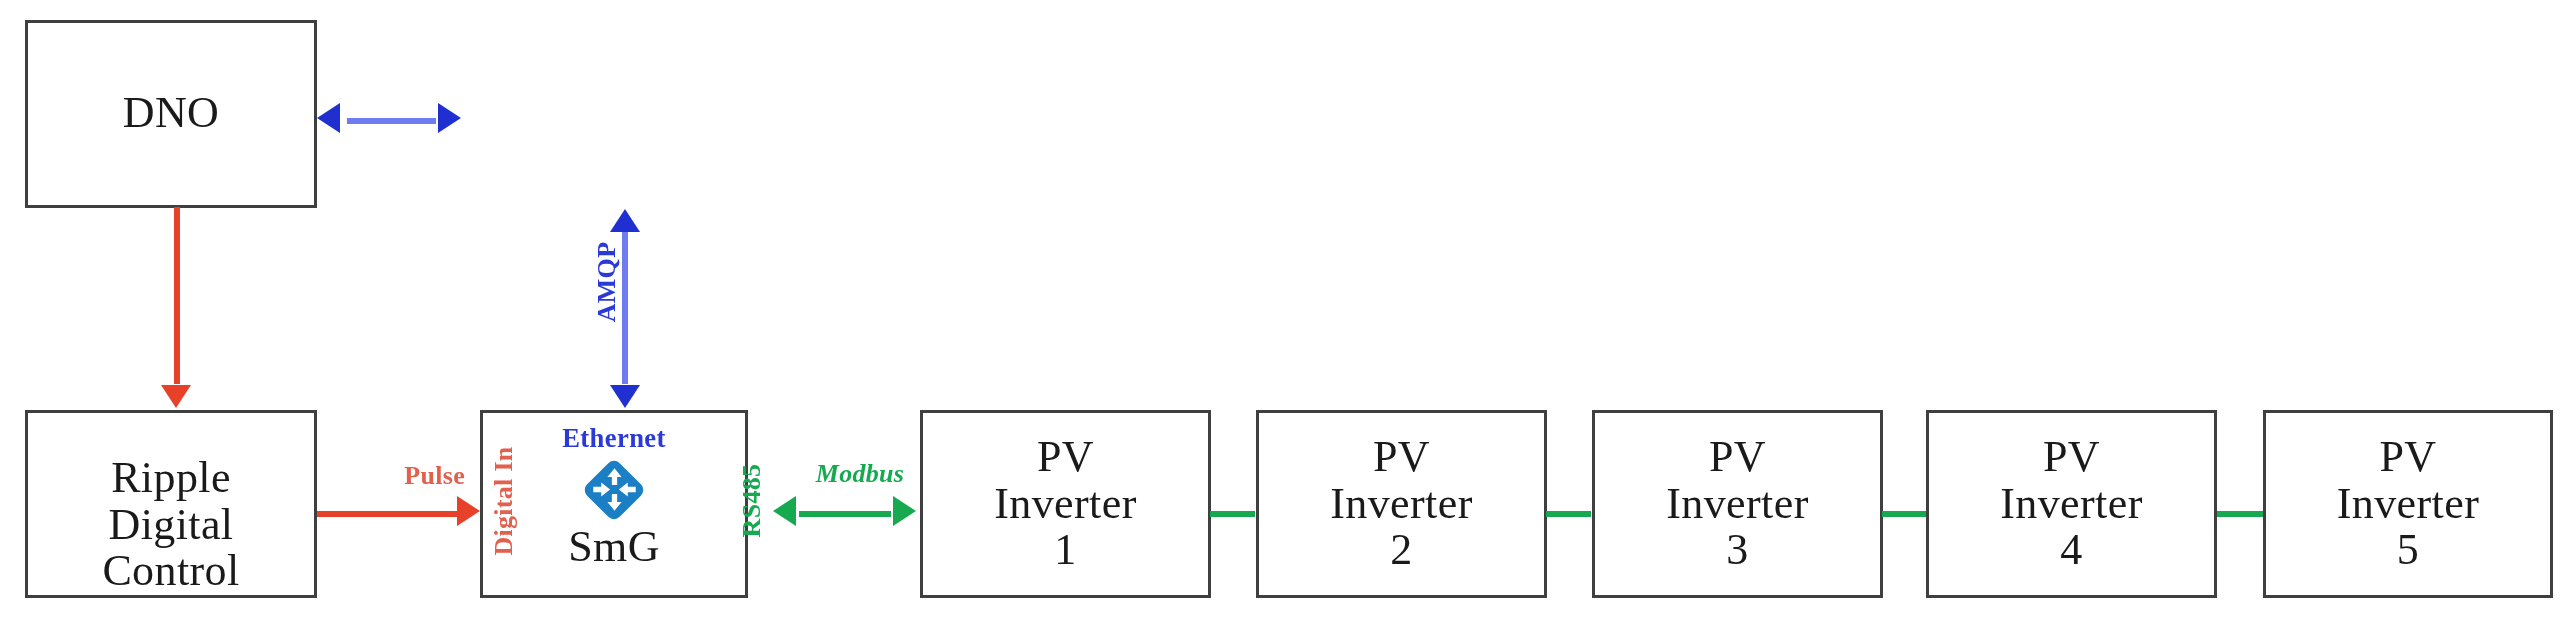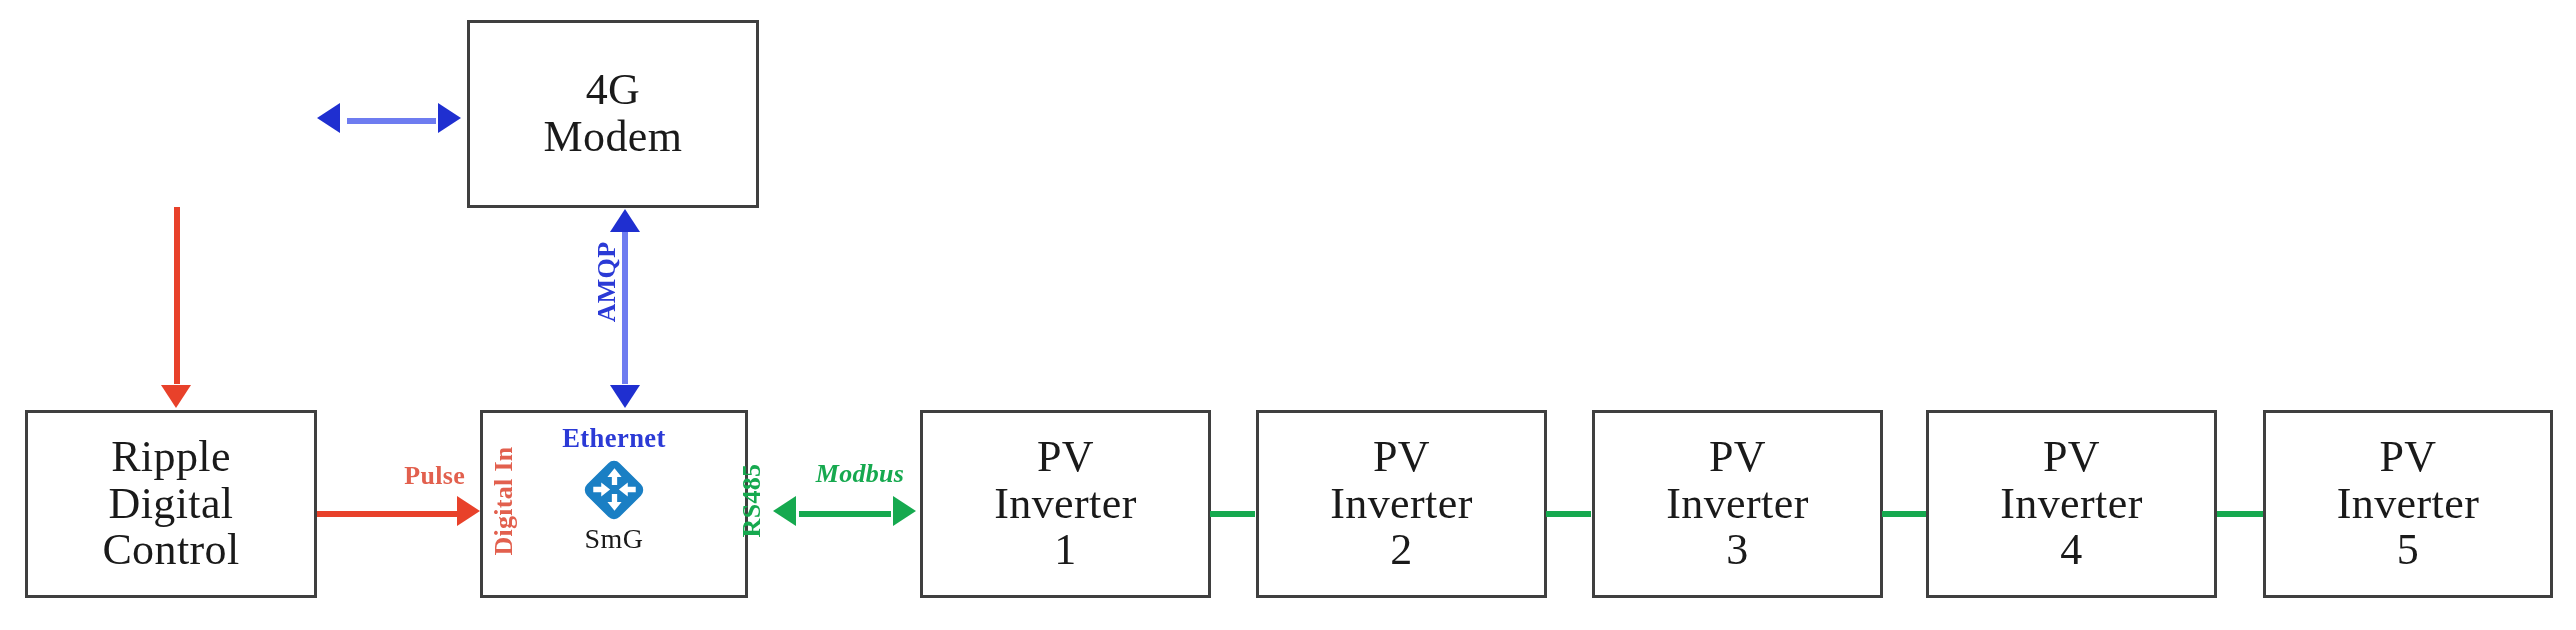--- a/index.html
+++ b/index.html
@@ -75,48 +75,47 @@
     position: absolute;
     left: 11.5px; top: 11.5px;
     width: 46px; height: 46px;
     background: #1a7fc4;
     border-radius: 8px;
     transform: rotate(45deg);
   }
   .smg-arrows { position: absolute; inset: 0; }
   .smg-label {
     margin-top: 0px;
-    font-size: 28px;
+    font-size: 44px;
     color: #1a1a1a;
   }
 </style>
 </head>
 <body>
 
 <div id="canvas">
 
+  <div class="node" id="dno-box" style="left:25px; top:19.5px; width:292px; height:188px;">
+    <span class="line">DNO</span>
+  </div>
 
-  <div class="node" id="modem-box" style="left:467px; top:19.5px; width:292px; height:188px;">
-    <span class="line">4G</span>
-    <span class="line">Modem</span>
-  </div>
 
   <div class="hline" style="left:347px; top:118px; width:89px; border-top-width:6.2px; border-top-color:#6e7cf0;"></div>
   <div class="arrowhead ah-left" style="left:317px; top:103px; color:#1f2fd0;"></div>
   <div class="arrowhead ah-right" style="left:438px; top:103px; color:#1f2fd0;"></div>
 
   <div class="vline" style="left:622px; top:232px; height:152px; border-left-width:6.2px; border-left-color:#6e7cf0;"></div>
   <div class="arrowhead ah-up" style="left:610px; top:209px; color:#1f2fd0;"></div>
   <div class="arrowhead ah-down" style="left:610px; top:385px; color:#1f2fd0;"></div>
   <div class="edge-label rot" style="left:592px; top:202px; color:#2b3ad6; width:160px; text-align:center; transform:rotate(-90deg) translate(-160px,0);">AMQP</div>
 
   <div class="vline" style="left:174px; top:207px; height:177px; border-left-width:6.2px; border-left-color:#e8412a;"></div>
   <div class="arrowhead ah-down" style="left:161px; top:385px; color:#e8412a;"></div>
 
-  <div class="node" id="ripple-box" style="left:25px; top:410px; width:292px; height:188px;">
+  <div class="node" id="ripple-box" style="left:25px; top:410px; width:292px; height:188px;justify-content:flex-end;">
     <span class="line">Ripple</span>
     <span class="line">Digital</span>
     <span class="line">Control</span>
   </div>
 
   <div class="hline" style="left:317px; top:511px; width:140px; border-top-width:6.2px; border-top-color:#e8412a;"></div>
   <div class="arrowhead ah-right" style="left:457px; top:496px; color:#e8412a;"></div>
   <div class="edge-label" style="left:323px; top:461px; width:142px; text-align:right; color:#e2604e;">Pulse</div>
 
   <div class="node" id="smg-box" style="left:480px; top:410px; width:268px; height:188px;">

